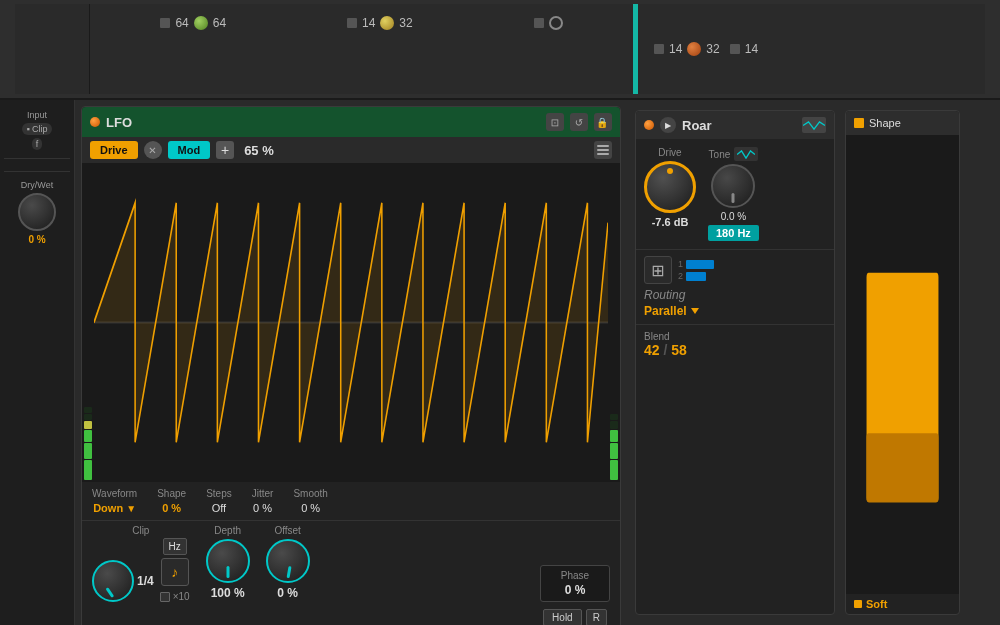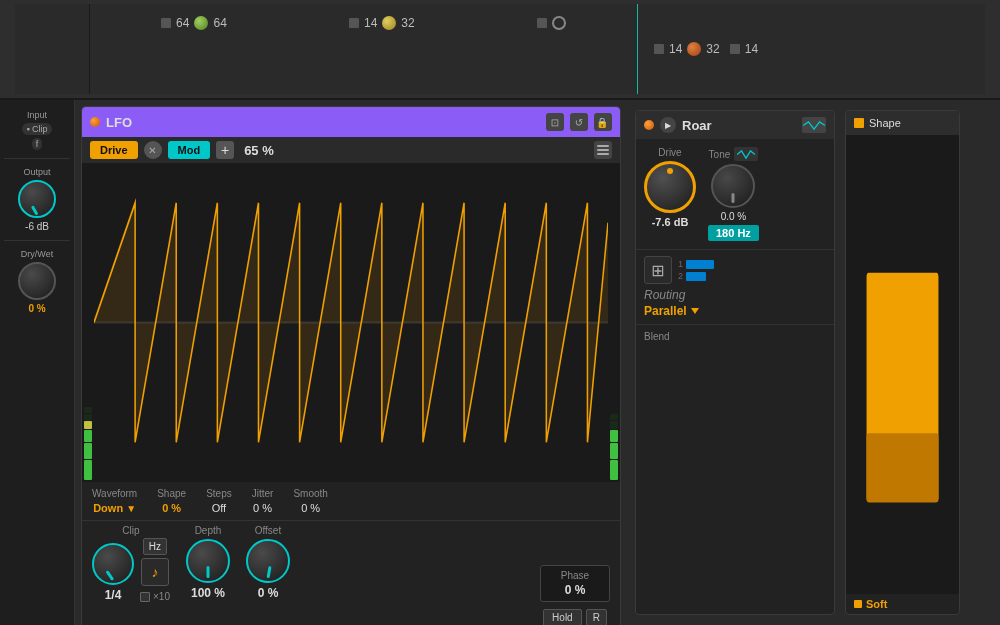--- a/index.html
+++ b/index.html
@@ -34,21 +34,21 @@
       margin: 6px;
       display: flex;
       flex-direction: column;
       position: relative;
     }
 
     .panel-header {
       display: flex;
       align-items: center;
       padding: 6px 8px;
-      background: #8b5cf6;
+      background: #14532d;
       border-radius: 4px 4px 0 0;
       gap: 6px;
     }
 
     .panel-title {
       color: #ddd;
       font-size: 13px;
       font-weight: bold;
       flex: 1;
     }
@@ -509,21 +509,21 @@
 
   <div class="top-strip">
 
     <div style="display:flex; width:100%; align-items:center; gap:6px;">
 
       <div style="display:flex; gap:0; flex:1;">
 
         <div style="width:75px; height:90px; background:#2a2a2a; border-right:1px solid #1a1a1a; display:flex; align-items:flex-end; justify-content:center; padding-bottom:6px;">
         </div>
 
-        <div style="width:548px; height:90px; background:#2a2a2a; border-right:1px solid #14b8a6; display:flex; align-items:center; padding:0 16px; gap:12px; position:relative;">
+        <div style="width:548px; height:90px; background:#2a2a2a; border-right:5px solid #14b8a6; display:flex; align-items:center; padding:0 16px; gap:12px; position:relative;">
 
           <div style="position:absolute; top:12px; left:0; right:0; display:flex; align-items:center; justify-content:space-around; padding:0 10px;">
             <div style="display:flex; align-items:center; gap:5px;">
               <div class="sq"></div>
               <span style="color:#bbb; font-size:12px;">64</span>
               <div class="dot dot-green"></div>
               <span style="color:#bbb; font-size:12px;">64</span>
             </div>
             <div style="display:flex; align-items:center; gap:5px;">
               <div class="sq"></div>
@@ -558,28 +558,20 @@
 
   <div class="panels-row">
 
     <div class="left-strip">
       <div class="control-group" style="margin-top:4px;">
         <div class="strip-label">Input</div>
         <div class="clip-badge">▪ Clip</div>
         <div class="clip-badge">f</div>
       </div>
       <div style="width:100%; height:1px; background:#333; margin:4px 0;"></div>
-      <div class="control-group">
-        <div class="strip-label">Output</div>
-
-        <div style="width:38px; height:38px; border-radius:50%; background:radial-gradient(circle at 35% 30%, #4a4a4a, #1a1a1a); border:2px solid #00c8c8; position:relative;">
-          <div style="position:absolute; bottom:2px; left:50%; transform:translateX(-50%); width:3px; height:10px; background:#00c8c8; border-radius:2px; transform-origin:bottom center; transform:rotate(-30deg) translateX(-50%);"></div>
-        </div>
-        <div class="strip-value-w">-6 dB</div>
-      </div>
       <div style="width:100%; height:1px; background:#333; margin:4px 0;"></div>
       <div class="control-group">
         <div class="strip-label">Dry/Wet</div>
         <div style="width:38px; height:38px; border-radius:50%; background:radial-gradient(circle at 35% 30%, #4a4a4a, #1a1a1a); border:2px solid #555; position:relative;"></div>
         <div class="strip-value">0 %</div>
       </div>
     </div>
 
     <div class="lfo-panel">
 
@@ -674,21 +666,21 @@
           <div class="control-label">Smooth</div>
           <div class="control-value-white">0 %</div>
         </div>
       </div>
 
       <div class="bottom-controls">
 
         <div class="rate-group">
           <div class="control-label">Clip</div>
           <div style="display:flex; gap:6px; align-items:flex-end;">
-            <div style="display:flex; flex-direction:column; align-items:center; gap:3px;">
+            <div style="display:flex; flex-direction:row; align-items:center; gap:3px;">
               <div style="width:42px; height:42px; border-radius:50%; background:radial-gradient(circle at 35% 30%, #4a4a4a, #1a1a1a); border:2px solid #00c8c8; position:relative; display:flex; align-items:center; justify-content:center;">
                 <div style="position:absolute; bottom:3px; left:50%; width:3px; height:11px; background:#00c8c8; border-radius:2px; transform:translateX(-50%) rotate(-35deg); transform-origin:bottom center;"></div>
               </div>
               <div class="control-value-white" style="font-size:12px; font-weight:bold;">1/4</div>
             </div>
             <div style="display:flex; flex-direction:column; align-items:center; gap:3px;">
               <div class="hz-badge">
                 <span>Hz</span>
               </div>
               <div style="width:28px; height:28px; background:#2a2a2a; border:1px solid #555; border-radius:3px; display:flex; align-items:center; justify-content:center;">
@@ -800,20 +792,25 @@
               <div class="routing-value">
                 <span>Parallel</span>
                 <div class="triangle-down"></div>
               </div>
             </div>
           </div>
         </div>
 
         <div class="blend-section">
           <div class="blend-label">Blend</div>
+          <div class="blend-values">
+            <span>42</span>
+            <span class="blend-slash"> / </span>
+            <span>58</span>
+          </div>
         </div>
 
       </div>
 
       <div class="shape-panel">
         <div class="shape-header">
           <div class="shape-sq"></div>
           <span>Shape</span>
         </div>
 

